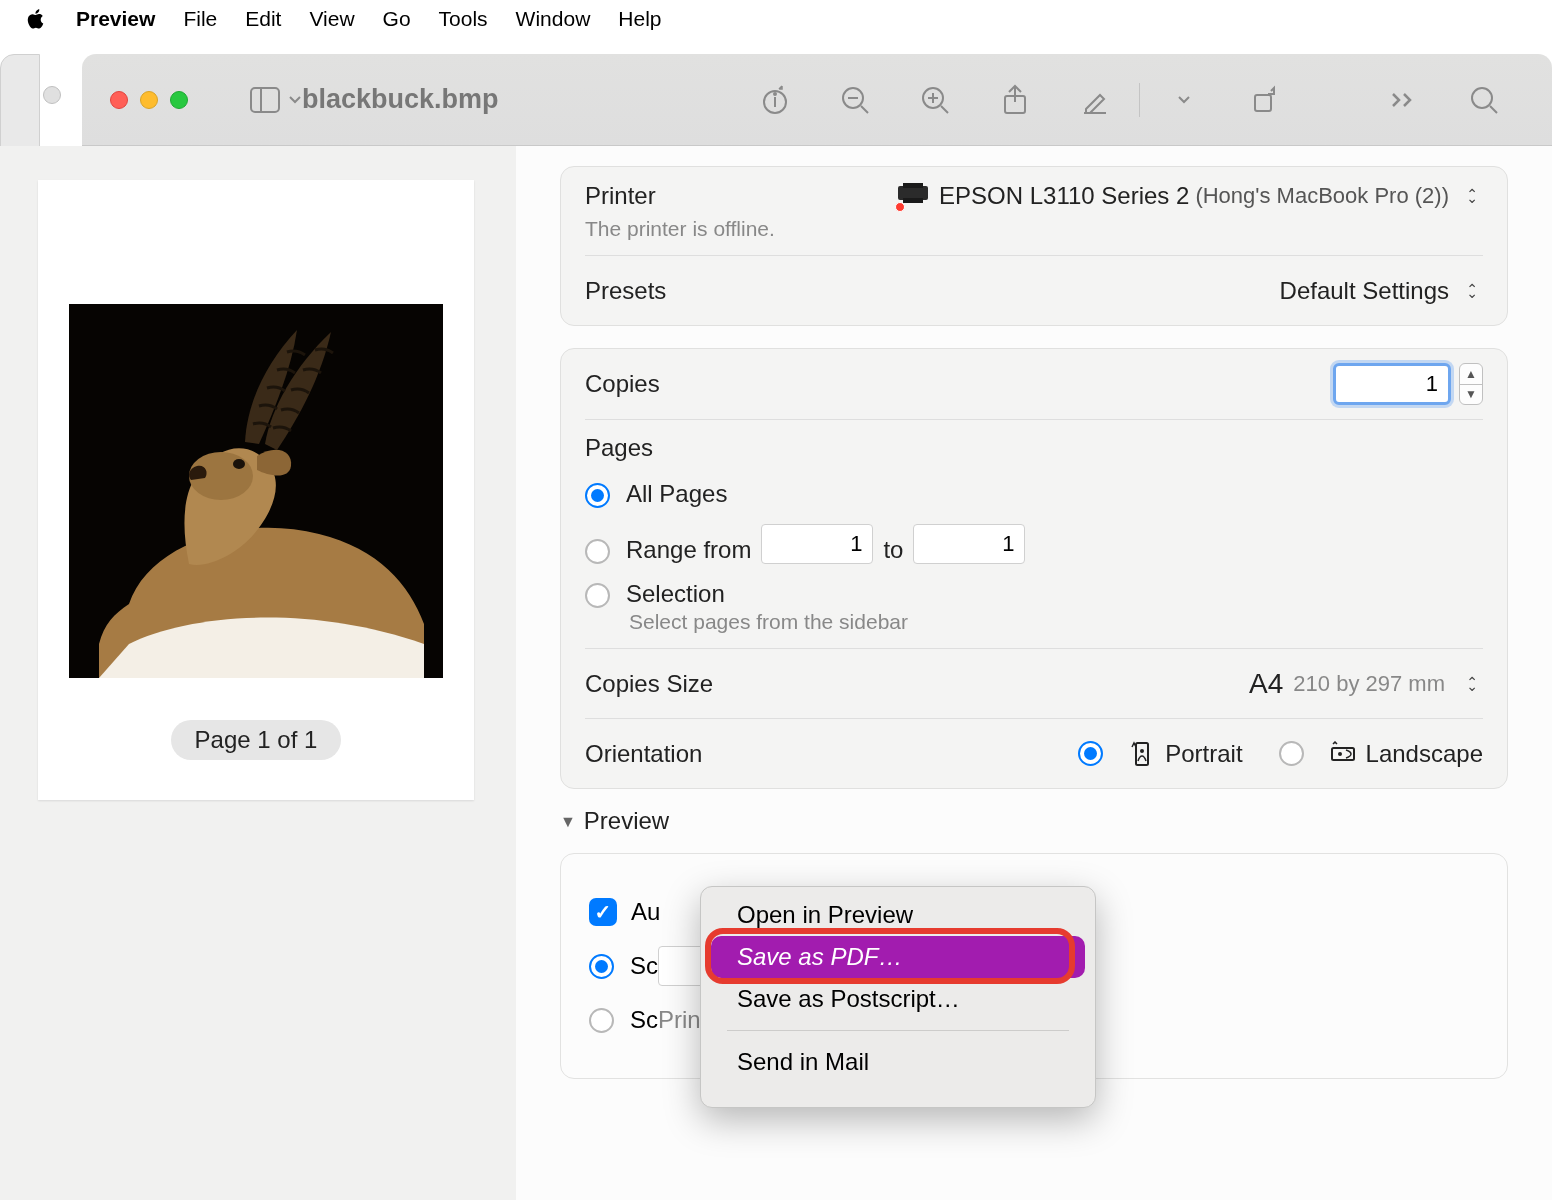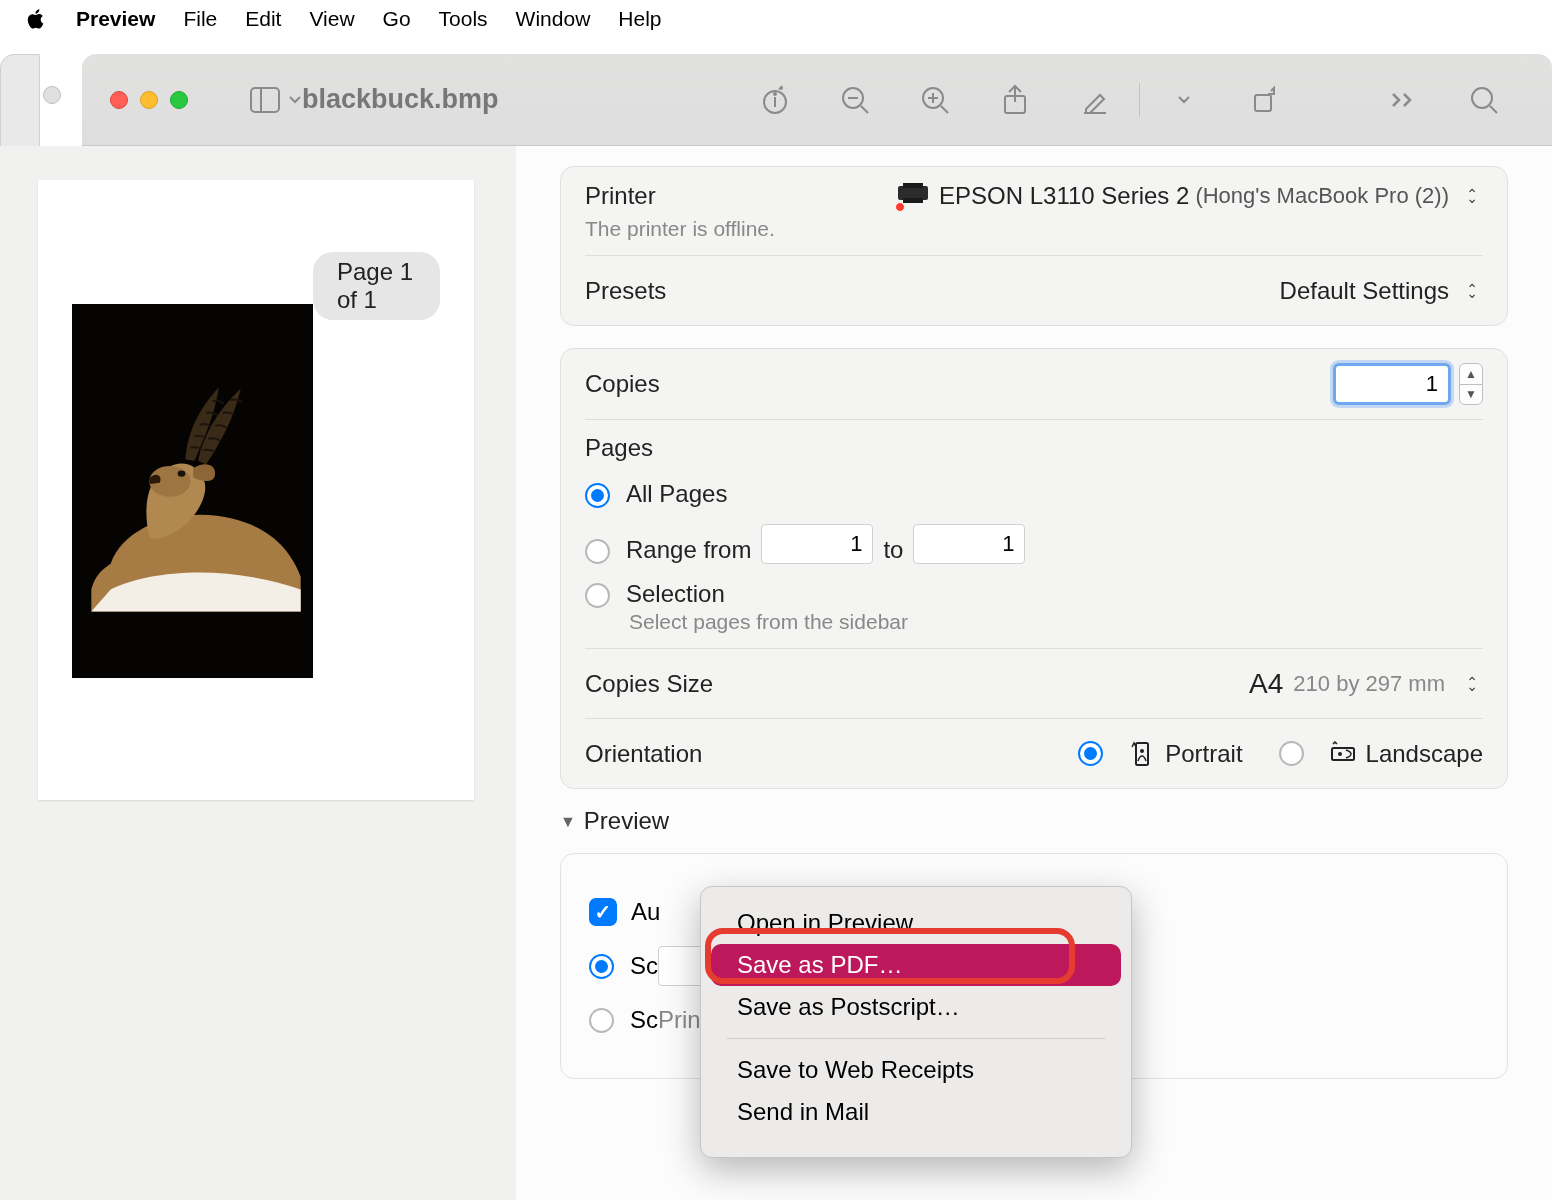--- a/index.html
+++ b/index.html
@@ -24,21 +24,21 @@
 .green { background:#28c840; border:1px solid #1fa833; }
 .toolbar .sidebar-ico { margin-left:62px; display:flex; align-items:center; gap:8px; color:#777; }
 .toolbar .title { font-size:27px; font-weight:600; color:#777; }
 .toolbar .spacer { flex:1; }
 .toolbar .icon { width:48px; height:48px; margin: 0 16px; color:#888; display:flex; align-items:center; justify-content:center; }
 .toolbar .sep { width:1px; height:34px; background:#c4c4c4; margin:0 4px; }
 
 
 .dialog { position:absolute; top:146px; left:0; right:0; bottom:0; background:#fcfcfc; display:flex; }
 .preview-pane { width:516px; background:#f1f1f0; padding:34px 38px; }
-.page-card { background:#ffffff; width:436px; height:620px; padding:30px 34px 24px; display:flex; align-items:flex-start; box-shadow:0 1px 2px rgba(0,0,0,0.1); }
+.page-card { background:#ffffff; width:436px; height:620px; padding:30px 34px 24px; display:flex; flex-direction:column; align-items:center; box-shadow:0 1px 2px rgba(0,0,0,0.1); }
 .img-holder { width:374px; height:374px; background:#050402; display:flex; align-items:center; justify-content:center; margin-top:94px; position:relative; overflow:hidden; }
 .page-badge { margin-top:42px; background:#e6e6e6; border-radius:20px; padding:6px 24px; font-size:24px; font-weight:500; color:#222; }
 
 .settings-pane { flex:1; padding:20px 44px 20px 44px; position:relative; }
 .panel { background:#f4f4f3; border:1px solid #e0e0df; border-radius:14px; padding:0 24px; }
 .panel + .panel { margin-top:22px; }
 .row { display:flex; align-items:center; min-height:70px; padding:14px 0; font-size:24px; color:#222; }
 .row + .row { border-top:1px solid #dedede; }
 .row .label { flex:0 0 auto; }
 .row .fill { flex:1; }
@@ -68,23 +68,23 @@
 
 .preview-disc { display:flex; align-items:center; font-size:24px; color:#222; margin-top:18px; }
 .preview-disc .chev { margin-right:8px; color:#666; font-size:16px; transform:translateY(1px); }
 
 .inner-panel { margin-top:18px; border:1px solid #e2e2e1; border-radius:14px; padding:24px 28px; font-size:24px; }
 .check { width:28px; height:28px; border-radius:7px; background:#007aff; display:inline-flex; align-items:center; justify-content:center; margin-right:14px; color:#fff; font-size:20px; font-weight:700; }
 .inner-row { display:flex; align-items:center; margin:20px 0; }
 .pct-input { width:118px; height:40px; border:1px solid #d0d0d0; border-radius:4px; text-align:right; padding:0 10px; font-size:22px; background:#fff; }
 
 
-.dropdown { position:absolute; top:886px; left:700px; width:432px; background:#ecebea; border:1px solid #c6c6c5; border-radius:12px; box-shadow:0 12px 36px rgba(0,0,0,0.28); padding:15px 0 24px; font-size:24px; z-index:50; }
+.dropdown { position:absolute; top:886px; left:700px; width:396px; background:#ecebea; border:1px solid #c6c6c5; border-radius:12px; box-shadow:0 12px 36px rgba(0,0,0,0.28); padding:7px 0 24px; font-size:24px; z-index:50; }
 .dropdown .mitem { padding:7px 26px; cursor:default; border-radius:8px; margin:0 10px; }
-.dropdown .mitem.hl { background:#be185d; color:#fff; border-radius:10px; }
+.dropdown .mitem.hl { background:#a21caf; color:#fff; border-radius:10px;font-style:italic; }
 .dropdown .msep { height:1px; background:#cdcccb; margin:10px 26px; }
 .red-ring { position:absolute; top:928px; left:705px; width:370px; height:56px; border:6px solid #e63b2f; border-radius:18px; z-index:60; pointer-events:none; }
 
 
 .animal { position:absolute; bottom:0; left:0; width:100%; height:100%; }
 </style>
 </head>
 <body>
 
 <div class="menubar">
@@ -343,16 +343,15 @@
     </div>
 
   </div>
 </div>
 
 <div class="dropdown">
   <div class="mitem">Open in Preview</div>
   <div class="mitem hl">Save as PDF…</div>
   <div class="mitem">Save as Postscript…</div>
   <div class="msep"></div>
-  <div class="mitem">Save to Web Receipts</div>
   <div class="mitem">Send in Mail</div>
 </div>
 <div class="red-ring"></div>
 
 </body></html>

